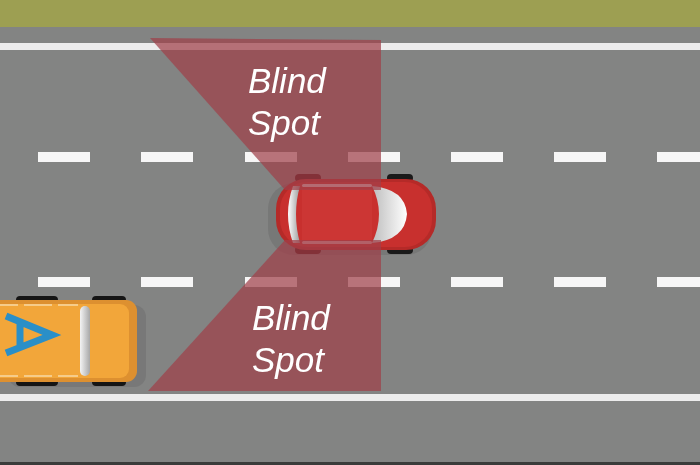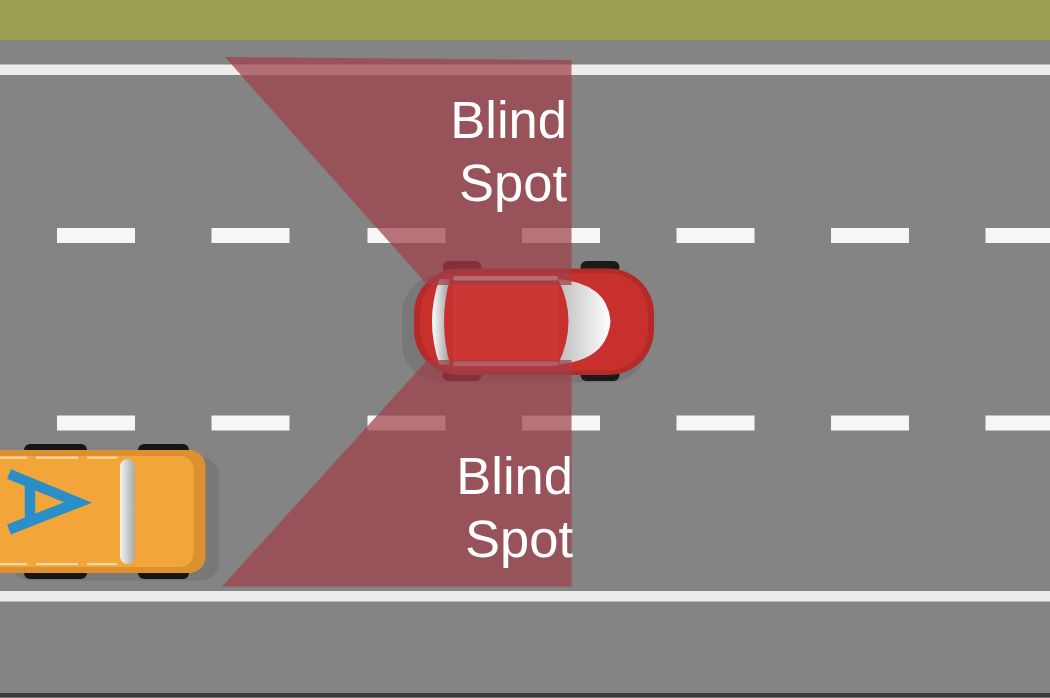--- a/index.html
+++ b/index.html
@@ -4,21 +4,21 @@
 <style>
   html, body { margin:0; padding:0; }
   body { width:700px; height:465px; overflow:hidden; background:#838483; font-family:"Liberation Sans", sans-serif; }
   .scene { position:relative; width:700px; height:465px; overflow:hidden; }
   .grass { position:absolute; left:0; top:0; width:700px; height:27px; background:#9d9f52; }
   .road { position:absolute; left:0; top:27px; width:700px; height:436px; background:#838483; }
   .bottom-edge { position:absolute; left:0; top:462px; width:700px; height:3px; background:#3a3b3a; }
   .edge-line { position:absolute; left:0; width:700px; height:7px; background:#ececec; }
   .dash { position:absolute; height:10px; background:#f6f6f6; }
   svg.overlay { position:absolute; left:0; top:0; }
-  .label { position:absolute; color:#ffffff; font-size:35px; line-height:42px; text-align:right; width:130px; }
+  .label { position:absolute; color:#ffffff; font-size:35px; line-height:42px; text-align:left; width:130px;font-style:italic; }
 </style>
 </head>
 <body>
 
 <div class="scene">
   <div class="grass"></div>
   <div class="road"></div>
 
   <div class="edge-line" style="top:43px;"></div>
   <div class="edge-line" style="top:394px;"></div>

